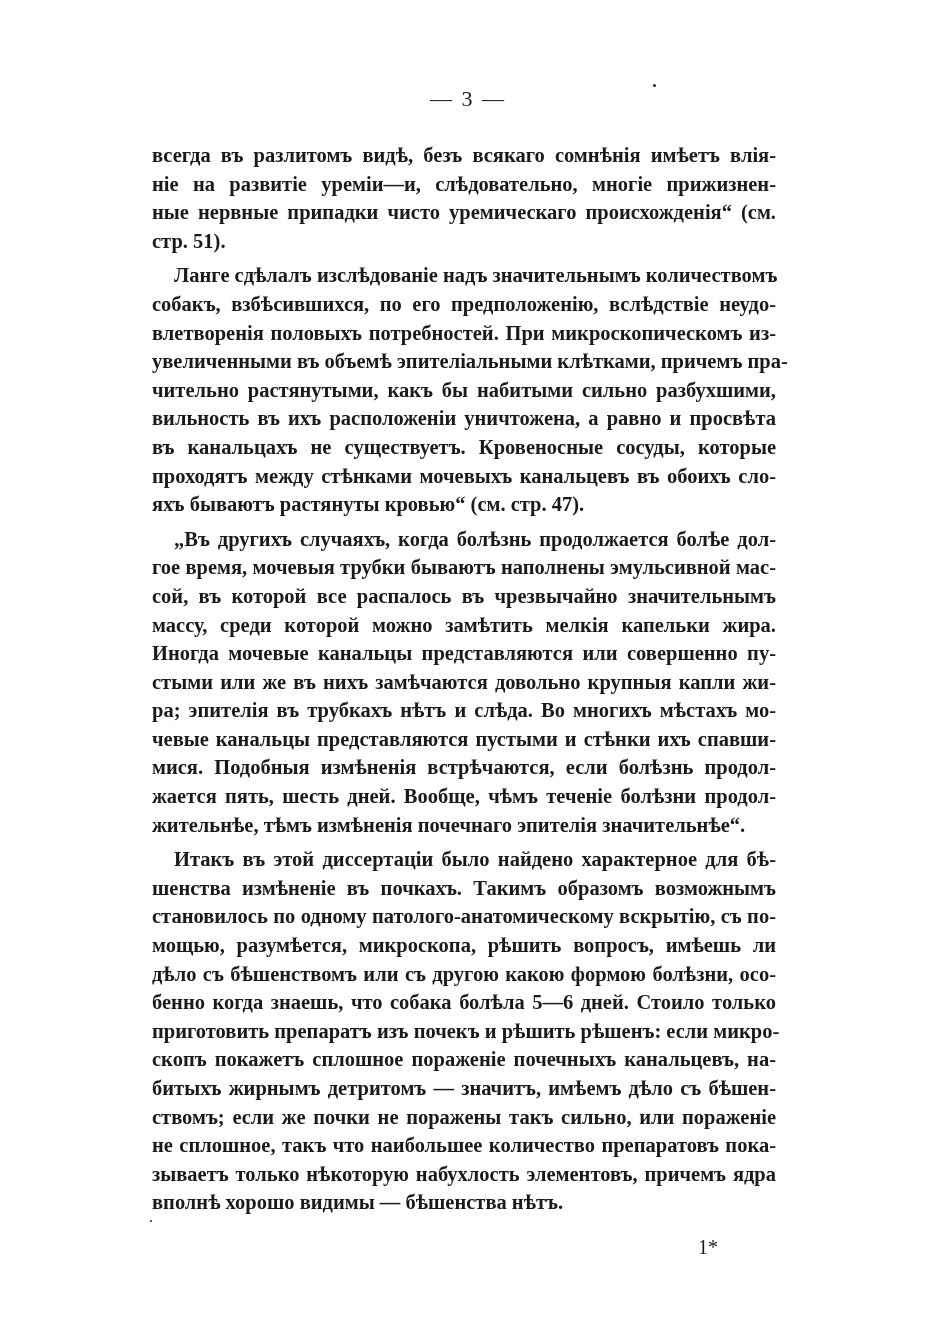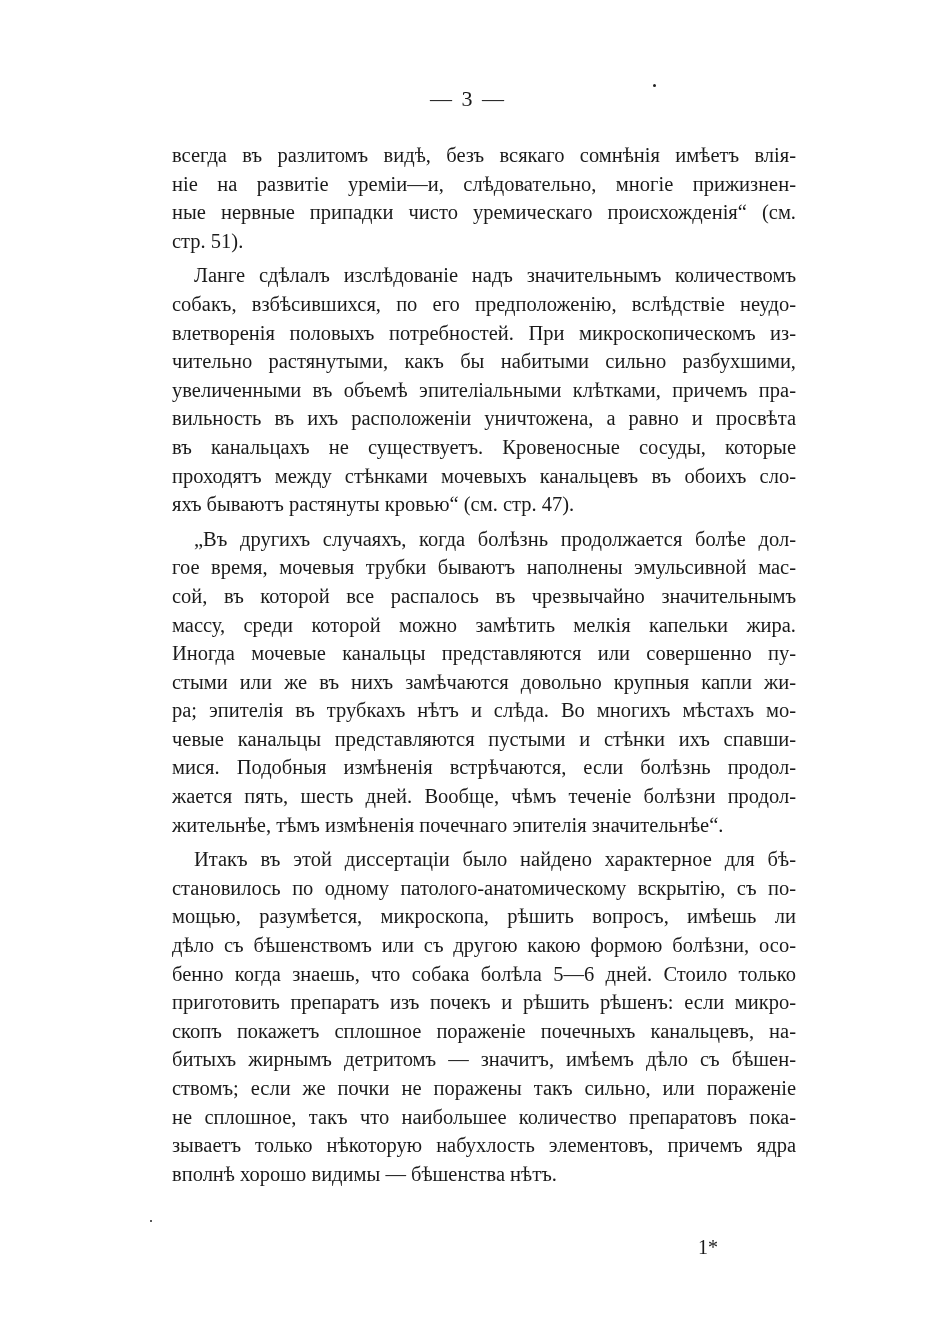--- a/index.html
+++ b/index.html
@@ -1,20 +1,20 @@
 <!DOCTYPE html>
 <html><head>
 <meta charset="utf-8">
 <style>
   html, body { margin:0; padding:0; background:#ffffff; }
   body { width:936px; height:1333px; position:relative; overflow:hidden;
          font-family:"Liberation Serif","DejaVu Serif",serif; color:#1a1a1a; }
   .page-number { position:absolute; top:86px; left:0; width:936px; text-align:center;
                  font-size:22px; letter-spacing:2px; }
-  .text-block { position:absolute; left:172px; top:141px; width:624px; }
+  .text-block { position:absolute; left:152px; top:141px; width:624px;font-weight:bold; }
   .line { display:block; height:28.6px; line-height:28.6px; font-size:20.5px;
           text-align:justify; text-align-last:justify; white-space:nowrap; overflow:visible; }
   .line.last { text-align-last:left; }
   .line.indent { padding-left:22px; }
   .para-gap { height:6px; }
   .signature { position:absolute; top:1236px; left:698px; font-size:20px; }
   .speck { position:absolute; width:3px; height:3px; background:#222; border-radius:50%; }
 </style>
 </head>
 <body>
@@ -28,22 +28,22 @@
     <span class="line">ніе на развитіе уреміи—и, слѣдовательно, многіе прижизнен-</span>
     <span class="line">ные нервные припадки чисто уремическаго происхожденія“ (см.</span>
     <span class="line last">стр. 51).</span>
   </div>
   <div class="para-gap"></div>
 
   <div>
     <span class="line indent">Ланге сдѣлалъ изслѣдованіе надъ значительнымъ количествомъ</span>
     <span class="line">собакъ, взбѣсившихся, по его предположенію, вслѣдствіе неудо-</span>
     <span class="line">влетворенія половыхъ потребностей. При микроскопическомъ из-</span>
+    <span class="line">увеличенными въ объемѣ эпителіальными клѣтками, причемъ пра-</span>
     <span class="line">чительно растянутыми, какъ бы набитыми сильно разбухшими,</span>
-    <span class="line">увеличенными въ объемѣ эпителіальными клѣтками, причемъ пра-</span>
     <span class="line">вильность въ ихъ расположеніи уничтожена, а равно и просвѣта</span>
     <span class="line">въ канальцахъ не существуетъ. Кровеносные сосуды, которые</span>
     <span class="line">проходятъ между стѣнками мочевыхъ канальцевъ въ обоихъ сло-</span>
     <span class="line last">яхъ бываютъ растянуты кровью“ (см. стр. 47).</span>
   </div>
   <div class="para-gap"></div>
 
   <div>
     <span class="line indent">„Въ другихъ случаяхъ, когда болѣзнь продолжается болѣе дол-</span>
     <span class="line">гое время, мочевыя трубки бываютъ наполнены эмульсивной мас-</span>
@@ -54,20 +54,21 @@
     <span class="line">ра; эпителія въ трубкахъ нѣтъ и слѣда. Во многихъ мѣстахъ мо-</span>
     <span class="line">чевые канальцы представляются пустыми и стѣнки ихъ спавши-</span>
     <span class="line">мися. Подобныя измѣненія встрѣчаются, если болѣзнь продол-</span>
     <span class="line">жается пять, шесть дней. Вообще, чѣмъ теченіе болѣзни продол-</span>
     <span class="line last">жительнѣе, тѣмъ измѣненія почечнаго эпителія значительнѣе“.</span>
   </div>
   <div class="para-gap"></div>
 
   <div>
     <span class="line indent">Итакъ въ этой диссертаціи было найдено характерное для бѣ-</span>
+    <span class="line">шенства измѣненіе въ почкахъ. Такимъ образомъ возможнымъ</span>
     <span class="line">становилось по одному патолого-анатомическому вскрытію, съ по-</span>
     <span class="line">мощью, разумѣется, микроскопа, рѣшить вопросъ, имѣешь ли</span>
     <span class="line">дѣло съ бѣшенствомъ или съ другою какою формою болѣзни, осо-</span>
     <span class="line">бенно когда знаешь, что собака болѣла 5—6 дней. Стоило только</span>
     <span class="line">приготовить препаратъ изъ почекъ и рѣшить рѣшенъ: если микро-</span>
     <span class="line">скопъ покажетъ сплошное пораженіе почечныхъ канальцевъ, на-</span>
     <span class="line">битыхъ жирнымъ детритомъ — значитъ, имѣемъ дѣло съ бѣшен-</span>
     <span class="line">ствомъ; если же почки не поражены такъ сильно, или пораженіе</span>
     <span class="line">не сплошное, такъ что наибольшее количество препаратовъ пока-</span>
     <span class="line">зываетъ только нѣкоторую набухлость элементовъ, причемъ ядра</span>

